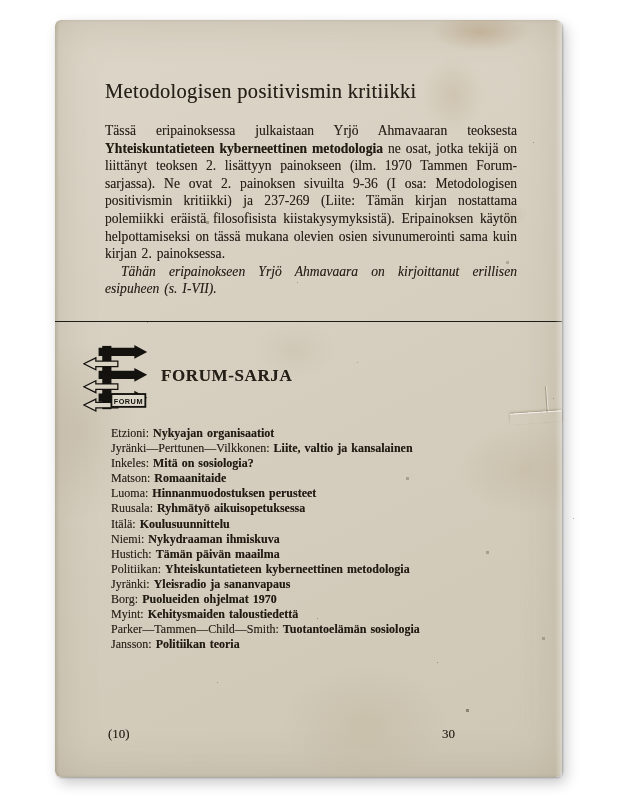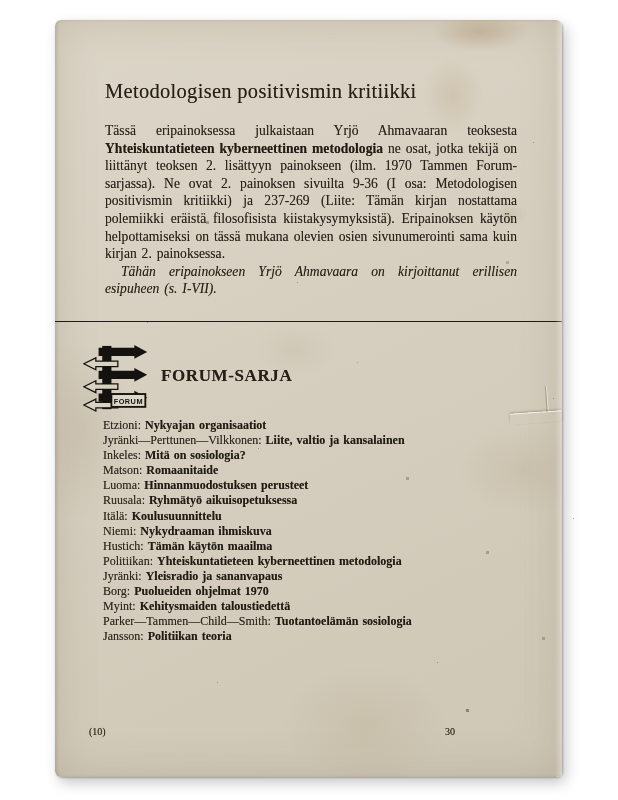--- a/index.html
+++ b/index.html
@@ -145,40 +145,40 @@
     font-weight: bold;
     letter-spacing: .6px;
     color: #241f17;
     text-shadow: 0 0 .4px rgba(40,32,20,.5);
   }
 
   .book-list {
     position: absolute;
     left: 48px;
     top: 398px;
-    margin: 0;
+    margin: 8px;
     padding: 0;
     list-style: none;
     font-size: 12px;
     line-height: 15.1px;
     color: #2a241b;
     text-shadow: 0 0 .4px rgba(40,32,20,.45);
     word-spacing: 1px;
   }
   .book-list .author { font-weight: normal; }
   .book-list .btitle { font-weight: bold; color: #1f1a12; }
 
   .footer {
     position: absolute;
-    left: 34px;
+    left: 53px;
     right: 47px;
     top: 706px;
     display: flex;
     justify-content: space-between;
-    font-size: 10px;
+    font-size: 13px;
     color: #28221a;
     text-shadow: 0 0 .4px rgba(40,32,20,.45);
   }
   .footer .right-num { margin-right: 60px; }
 </style>
 </head>
 <body>
 
 <div class="paper">
   <div class="speckles"></div>
@@ -214,21 +214,21 @@
 
   <ul class="book-list">
     <li><span class="author">Etzioni:</span> <span class="btitle">Nykyajan organisaatiot</span></li>
     <li><span class="author">Jyränki—Perttunen—Vilkkonen:</span> <span class="btitle">Liite, valtio ja kansalainen</span></li>
     <li><span class="author">Inkeles:</span> <span class="btitle">Mitä on sosiologia?</span></li>
     <li><span class="author">Matson:</span> <span class="btitle">Romaanitaide</span></li>
     <li><span class="author">Luoma:</span> <span class="btitle">Hinnanmuodostuksen perusteet</span></li>
     <li><span class="author">Ruusala:</span> <span class="btitle">Ryhmätyö aikuisopetuksessa</span></li>
     <li><span class="author">Itälä:</span> <span class="btitle">Koulusuunnittelu</span></li>
     <li><span class="author">Niemi:</span> <span class="btitle">Nykydraaman ihmiskuva</span></li>
-    <li><span class="author">Hustich:</span> <span class="btitle">Tämän käytön maailma</span></li>
+    <li><span class="author">Hustich:</span> <span class="btitle">Tämän päivän maailma</span></li>
     <li><span class="author">Politiikan:</span> <span class="btitle">Yhteiskuntatieteen kyberneettinen metodologia</span></li>
     <li><span class="author">Jyränki:</span> <span class="btitle">Yleisradio ja sananvapaus</span></li>
     <li><span class="author">Borg:</span> <span class="btitle">Puolueiden ohjelmat 1970</span></li>
     <li><span class="author">Myint:</span> <span class="btitle">Kehitysmaiden taloustiedettä</span></li>
     <li><span class="author">Parker—Tammen—Child—Smith:</span> <span class="btitle">Tuotantoelämän sosiologia</span></li>
     <li><span class="author">Jansson:</span> <span class="btitle">Politiikan teoria</span></li>
   </ul>
 
   <div class="footer">
     <span>(10)</span>

